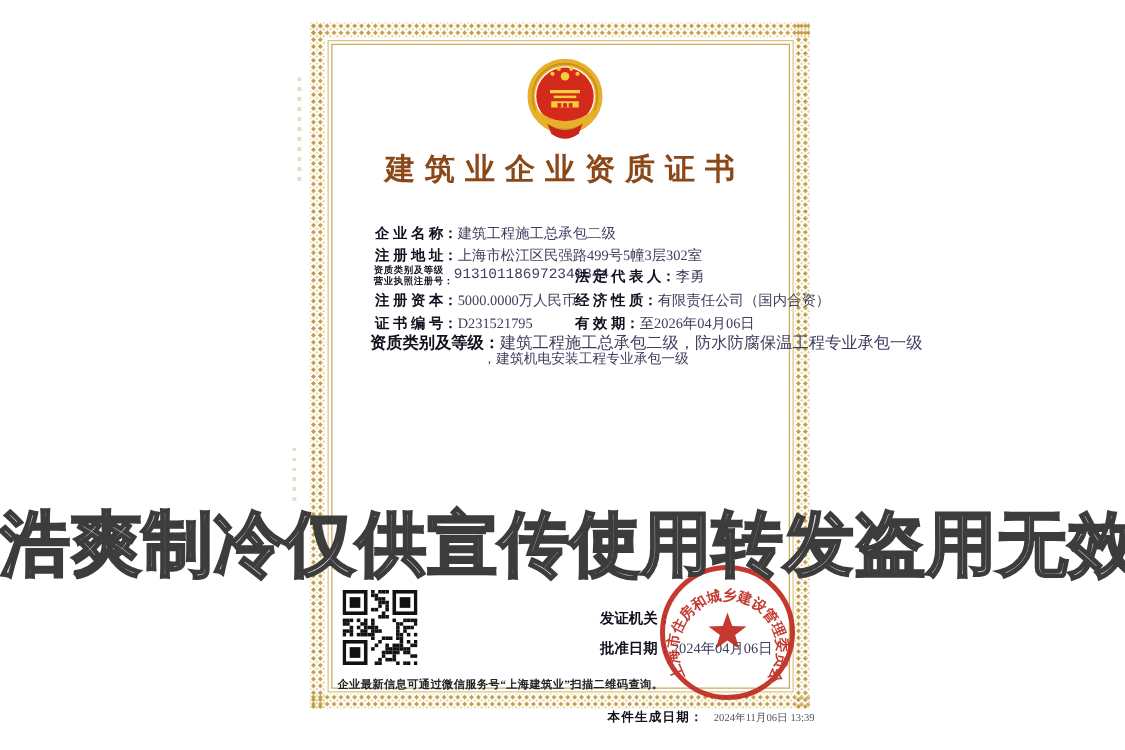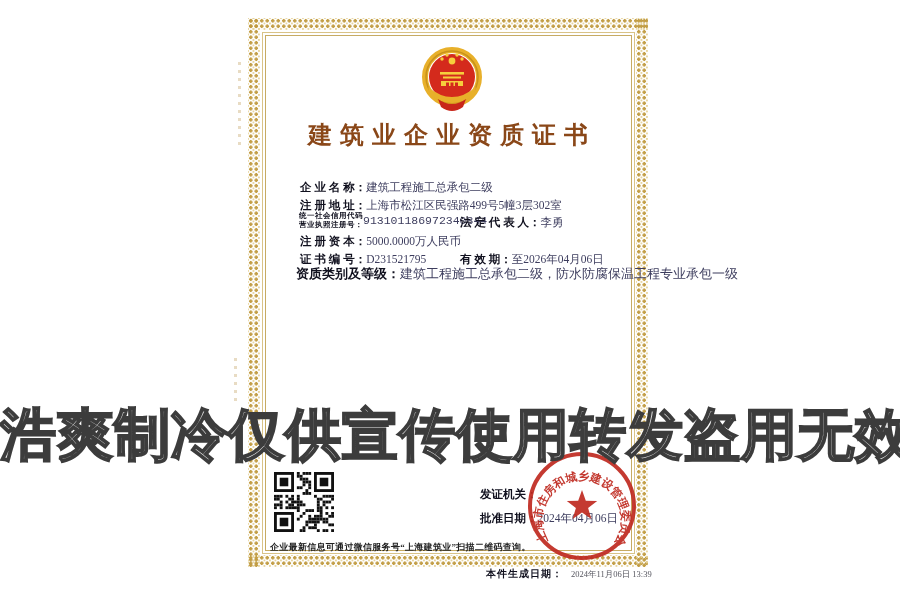--- a/index.html
+++ b/index.html
@@ -103,44 +103,50 @@
   <div class="row" style="left:300px; top:180px;">
     <span class="lbl">企 业 名 称：</span><span class="val">建筑工程施工总承包二级</span>
   </div>
 
   <div class="row" style="left:300px; top:198px;">
     <span class="lbl">注 册 地 址：</span><span class="val">上海市松江区民强路499号5幢3层302室</span>
   </div>
 
   <div class="row" style="left:299px; top:212px;">
     <span class="small-lbl">
-      <span style="display:block;">统一社会信用代码</span>
+      <span style="display:block;">资质类别及等级</span>
       <span style="display:block;">营业执照注册号：</span>
     </span><span class="val" style="vertical-align:middle;font-family:Liberation Mono, monospace;">913101186972340844</span>
   </div>
 
   <div class="row" style="left:460px; top:215px;">
     <span class="lbl">法 定 代 表 人：</span><span class="val">李勇</span>
   </div>
 
   <div class="row" style="left:300px; top:234px;">
     <span class="lbl">注 册 资 本：</span><span class="val">5000.0000万人民币</span>
   </div>
 
+  <div class="row" style="left:460px; top:234px;">
+    <span class="lbl">经 济 性 质：</span><span class="val">有限责任公司（国内合资）</span>
+  </div>
 
   <div class="row" style="left:300px; top:252px;">
     <span class="lbl">证 书 编 号：</span><span class="val">D231521795</span>
   </div>
 
   <div class="row" style="left:460px; top:252px;">
     <span class="lbl">有  效  期：</span><span class="val">至2026年04月06日</span>
   </div>
 
   <div class="row" style="left:296px; top:267px; font-size:13px;">
     <span class="lbl">资质类别及等级：</span><span class="val">建筑工程施工总承包二级，防水防腐保温工程专业承包一级</span>
+  </div>
+  <div class="row qual-line2" style="left:386px; top:280px; font-size:11px;">
+    <span class="val">，建筑机电安装工程专业承包一级</span>
   </div>
 
   <svg class="qr" id="qr" viewBox="0 0 21 21">
       <rect x="8" y="0" width="1" height="1" fill="#111"></rect>
       <rect x="10" y="0" width="1" height="1" fill="#111"></rect>
       <rect x="11" y="0" width="1" height="1" fill="#111"></rect>
       <rect x="12" y="0" width="1" height="1" fill="#111"></rect>
       <rect x="8" y="1" width="1" height="1" fill="#111"></rect>
       <rect x="9" y="1" width="1" height="1" fill="#111"></rect>
       <rect x="9" y="2" width="1" height="1" fill="#111"></rect>

